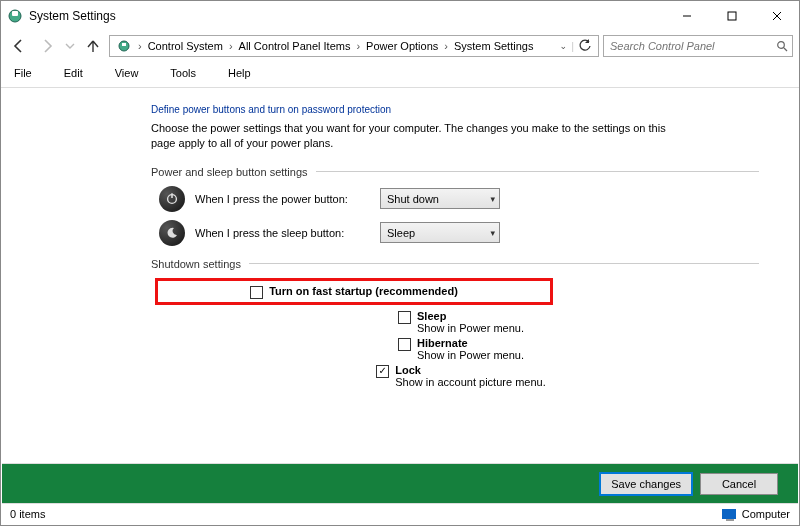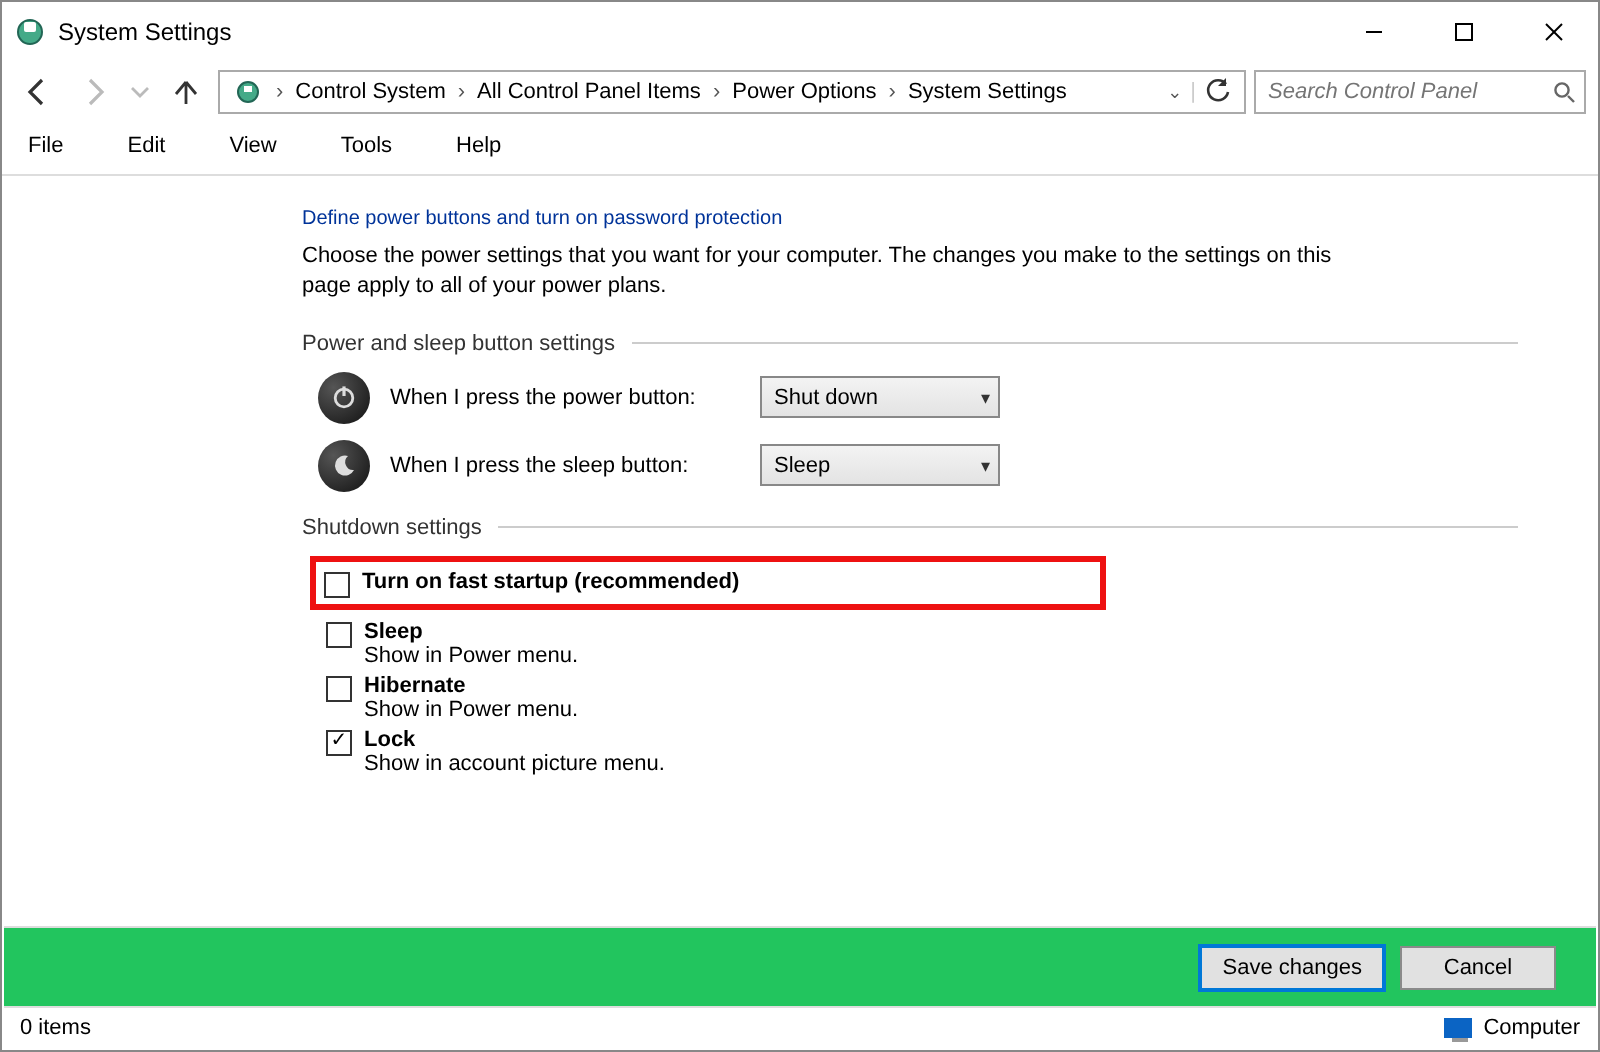--- a/index.html
+++ b/index.html
@@ -57,21 +57,21 @@
     display: flex;
     align-items: center;
     padding: 0 2px;
     background: #fff;
     overflow: hidden;
   }
   .bc-item { padding: 0 4px; white-space: nowrap; }
   .bc-sep { color: #555; padding: 0 2px; }
   .bc-ctrls { margin-left: auto; display: flex; align-items: center; gap: 4px; padding-right: 4px; color: #555; }
   .search-box {
-    width: 166px;
+    width: 190px;
     height: 22px;
     border: 1px solid #aaa;
     display: flex; align-items: center;
     padding: 0 4px;
     color: #888;
     position: relative;
   }
   .search-box input {
     border: none; outline: none; flex: 1;
     font-size: 11px; font-style: italic; color: #888;
@@ -136,21 +136,21 @@
     font-size: 11px;
   }
   .dropdown .chev { font-size: 9px; color: #333; }
 
   .highlight-box {
     border: 3px solid #e11;
     padding: 3px 4px 3px 4px;
     margin: 2px 0 4px 4px;
     width: 398px;
   }
-  .chk-row { display: flex; align-items: flex-start; gap: 6px; padding: 1px 0 0 6px; }
+  .chk-row { display: flex; align-items: flex-start; gap: 6px; padding: 1px 0 0 6px; justify-content: center; }
   .chk {
     width: 13px; height: 13px; border: 1px solid #333; background: #fff;
     margin-top: 1px;
     display: flex; align-items: center; justify-content: center;
     font-size: 10px; line-height: 1;
   }
   .chk.checked::after { content: "✓"; color: #000; font-size: 10px; }
   .chk-body { display: flex; flex-direction: column; }
   .chk-title { font-weight: bold; }
   .chk-sub { font-size: 11px; color: #000; }
@@ -159,21 +159,21 @@
   .shutdown-list { margin-left: 6px; }
   .shutdown-list .chk-row { margin: 2px 0; }
 
   
   .bottom-bar {
     position: absolute;
     left: 1px; right: 1px;
     bottom: 22px;
     height: 40px;
     border-top: 1px solid #ddd;
-    background: #22c55e;
+    background: #15803d;
     display: flex; align-items: center; justify-content: flex-end;
     gap: 8px; padding-right: 20px; margin-top: 40px;
   }
   .btn {
     height: 22px; min-width: 78px;
     border: 1px solid #8a8a8a;
     background: #e1e1e1;
     font-size: 11px; font-family: inherit;
     padding: 0 10px;
   }

